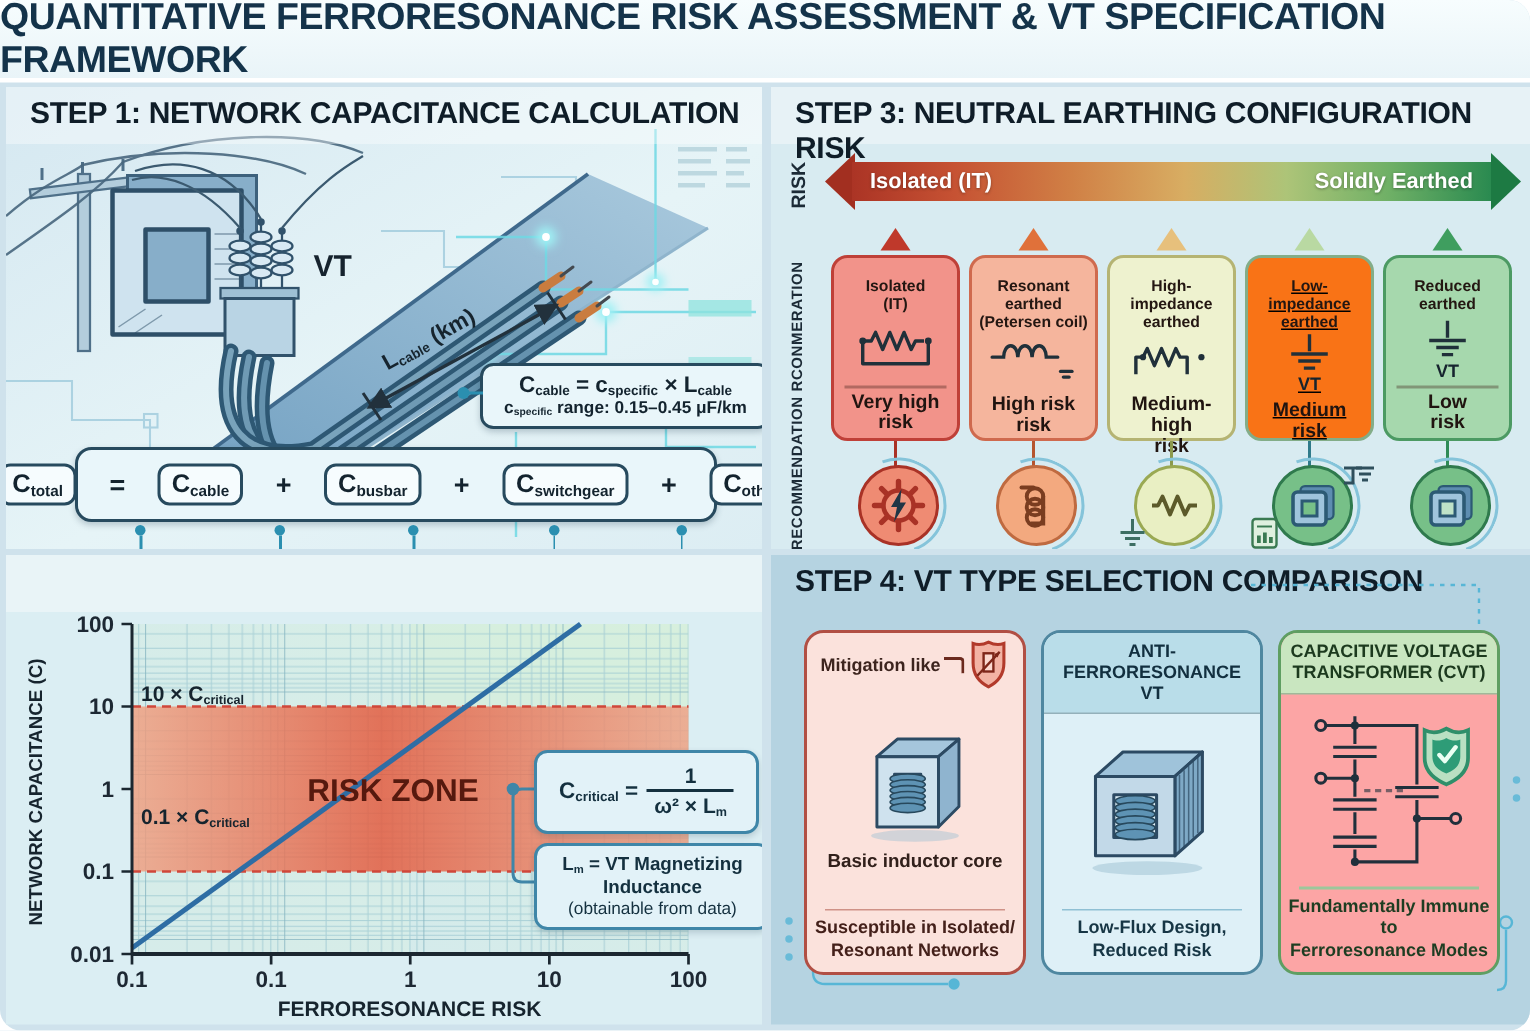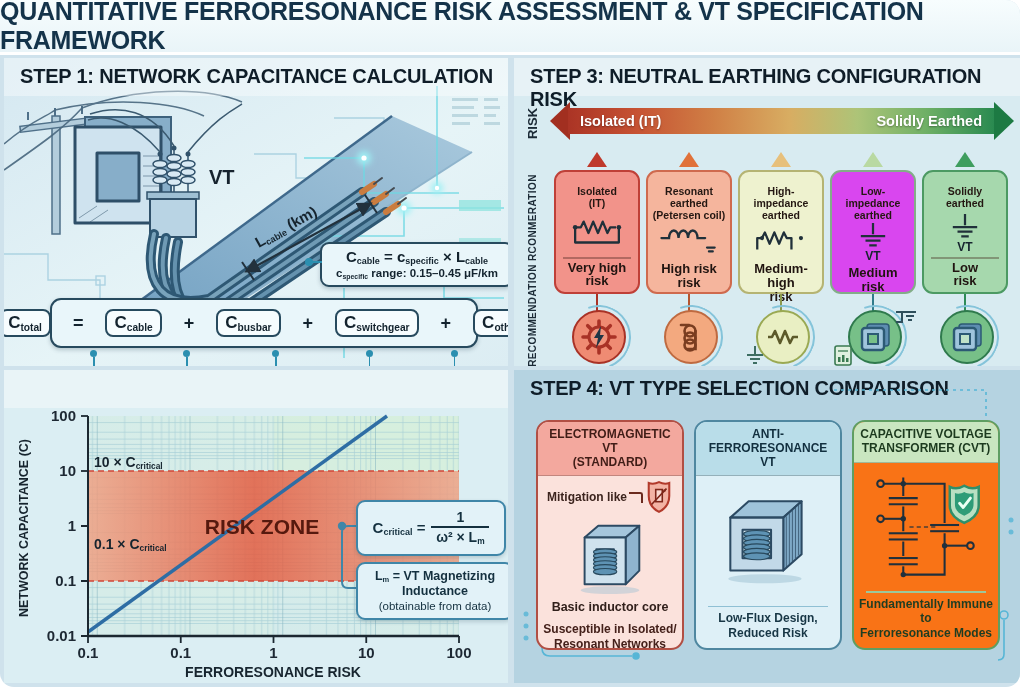--- a/index.html
+++ b/index.html
@@ -47,21 +47,21 @@
   .ahead{position:absolute;top:44px;width:0;height:0;border-top:19px solid transparent;border-bottom:19px solid transparent;}
   #aheadL{left:36px;border-right:20px solid #a22f20;}
   #aheadR{left:480px;border-left:20px solid #1d7a43;}
   .tri{position:absolute;top:94px;width:0;height:0;border-left:10px solid transparent;border-right:10px solid transparent;}
   .s3cards{position:absolute;left:40px;top:112px;width:454px;display:flex;gap:6px;}
   .s3card{width:86px;height:124px;border-radius:11px;border:2px solid;box-sizing:border-box;
     display:flex;flex-direction:column;align-items:center;padding:14px 2px 4px 2px;}
   .s3c0{background:#f2938a;border-color:#bf4038;}
   .s3c1{background:#f5b59d;border-color:#cf6a4e;}
   .s3c2{background:#eef2cf;border-color:#b5b473;}
-  .s3c3{background:#d946ef;border-color:#83ad88;}
+  .s3c3{background:#f97316;border-color:#83ad88;text-decoration:underline;}
   .s3c4{background:#a6d8ad;border-color:#4c9a63;}
   .s3title{font-size:10.5px;font-weight:800;color:#241712;text-align:center;white-space:pre-line;line-height:1.12;}
   .s3sym{flex:1;display:flex;flex-direction:column;align-items:center;justify-content:center;}
   .s3vt{font-size:12px;font-weight:800;color:#16242e;margin-top:-2px;}
   .s3div{width:86%;height:1.5px;background:rgba(60,30,20,.35);margin:1px 0 2px 0;}
   .s3risk{font-size:13px;font-weight:800;color:#201410;text-align:center;white-space:pre-line;line-height:1.05;}
   .s3link{position:absolute;top:236px;width:2px;height:18px;}
   .icirc{position:absolute;top:252px;width:50px;height:50px;border-radius:50%;border:2.5px solid;
     display:flex;align-items:center;justify-content:center;}
   .icirc::before{content:"";position:absolute;inset:-7px;border:2px solid #85c4da;border-radius:50%;
@@ -84,21 +84,21 @@
   #c2b1 .den{font-size:14px;font-weight:800;padding-top:2px;}
   #c2b2{left:352px;top:192px;width:146px;padding:5px 4px;}
   #c2b2 .l1,#c2b2 .l2{font-size:12.5px;font-weight:800;line-height:1.2;}
   #c2b2 .l3{font-size:11.5px;font-weight:500;line-height:1.25;}
   
   .s4cards{position:absolute;left:22px;top:50px;width:464px;display:flex;gap:10px;}
   .s4card{width:148px;height:230px;border-radius:13px;border:2px solid;box-sizing:border-box;
     overflow:hidden;display:flex;flex-direction:column;align-items:center;}
   .s4c0{border-color:#b14f44;background:#fbe2dc;}
   .s4c1{border-color:#4f87a0;background:#def0f7;}
-  .s4c2{border-color:#5f9e62;background:#f97316;}
+  .s4c2{border-color:#5f9e62;background:#fca5a5;}
   .s4head{width:100%;box-sizing:border-box;padding:6px 3px;text-align:center;font-size:12px;font-weight:800;
     white-space:pre-line;line-height:1.15;border-bottom:1.5px solid rgba(0,0,0,.2);}
   .s4c0 .s4head{background:#f3a89e;color:#401d17;}
   .s4c1 .s4head{background:#b9dde9;color:#122f3f;}
   .s4c2 .s4head{background:#c9e6c0;color:#1c3a1e;}
   .mitig{display:flex;align-items:center;gap:2px;margin-top:4px;}
   .mitig .mtxt{font-size:12px;font-weight:700;color:#3c241e;}
   .mitig .elbow{width:12px;height:9px;border-top:2px solid #6b2a1e;border-right:2px solid #6b2a1e;border-radius:0 3px 0 0;}
   .s4body{flex:1;display:flex;flex-direction:column;align-items:center;justify-content:center;width:100%;}
   .s4cap{font-size:12.5px;font-weight:600;color:#31201b;margin-top:2px;}
@@ -382,21 +382,21 @@
                 <line x1="31" y1="26" x2="39" y2="26"></line>
             </g>
           </svg>
           <div class="s3vt">VT</div>
         </div>
         <div class="s3div"></div>
         <div class="s3risk">Medium
 risk</div>
       </div>
       <div class="s3card s3c4">
-        <div class="s3title">Solidly
+        <div class="s3title">Reduced
 earthed</div>
         <div class="s3sym">
           <svg width="68" height="30" viewBox="0 0 70 32">
             <g stroke="#20303a" stroke-width="2.4" fill="none">
               <line x1="35" y1="2" x2="35" y2="14"></line>
                 <line x1="22" y1="16" x2="48" y2="16"></line>
               <line x1="27" y1="21" x2="43" y2="21"></line>
                 <line x1="31" y1="26" x2="39" y2="26"></line>
             </g>
           </svg>
@@ -602,22 +602,20 @@
         <circle cx="12" cy="244" r="2.5"></circle>
           <circle cx="12" cy="256" r="2.5"></circle>
           <circle cx="12" cy="268" r="2.5"></circle>
         <circle cx="497" cy="150" r="2.5"></circle>
           <circle cx="497" cy="162" r="2.5"></circle>
       </g>
     </svg>
     <div class="s4cards">
 
       <div class="s4card s4c0">
-        <div class="s4head">ELECTROMAGNETIC VT
-(STANDARD)</div>
         <div class="mitig">
           <span class="mtxt">Mitigation like</span>
           <span class="elbow"></span>
           <svg width="28" height="34" viewBox="0 0 30 36">
             <path d="M15,2 C19,4 23,4 26,3 L26,17 C26,26 21,31 15,34 C9,31 4,26 4,17 L4,3 C7,4 11,4 15,2 Z" fill="#f3b3a4" stroke="#b23a2b" stroke-width="2.2"></path>
             <rect x="11.5" y="10" width="7" height="13" fill="#fbd9d0" stroke="#7e2619" stroke-width="1.7"></rect>
             <line x1="7" y1="26" x2="23" y2="9" stroke="#7e2619" stroke-width="1.7"></line>
             <polygon points="23,9 19,10.5 21.5,13" fill="#7e2619"></polygon>
           </svg>
         </div>

